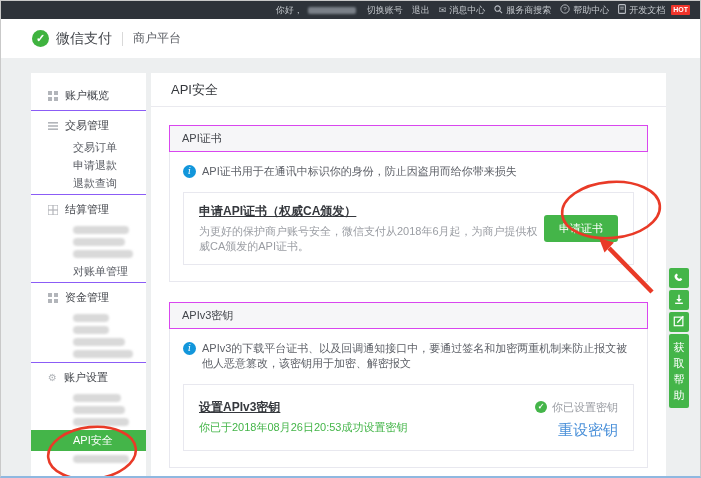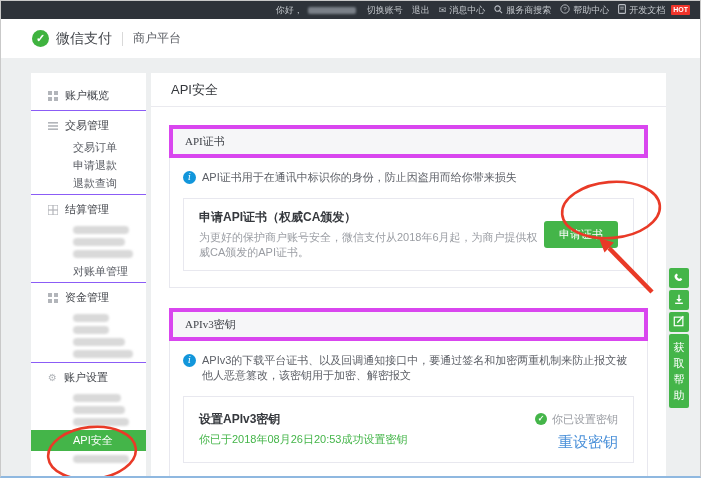--- a/index.html
+++ b/index.html
@@ -42,29 +42,29 @@
   .sitem { padding:2.5px 0 2.5px 42px; color:#595c63; line-height:13px; cursor:pointer; }
   .sitem.active { background:#44b549; color:#fff; padding:4px 0 4px 42px; }
   .sredact { height:8px; border-radius:4px; background:#d9d9d9; filter:blur(1.3px);
              margin:4px 0 4px 42px; }.w52{width:52px}.w60{width:60px}.w36{width:36px}.w56{width:56px}.w48{width:48px}
 
   
   .panel { position:absolute; left:150px; top:15px; bottom:0; width:515px; background:#fff; overflow:hidden; }
   .page-title { height:34px; line-height:34px; padding-left:20px; font-size:13px; color:#35383d;
                 border-bottom:1px solid #eaeaef; }
   .sec { margin:18px 18px 20px; }
-  .sec-head { border:4px solid #d946ef; background:#f6f6f8; padding:5px 12px; font-size:11px; color:#42454b;font-family:Liberation Serif, serif; }
+  .sec-head { border:1px solid #d946ef; background:#f6f6f8; padding:5px 12px; font-size:11px; color:#42454b; }
   .sec-body { border:1px solid #e8e8ef; border-top:none; padding:12px 13px 16px; }
   .info { display:flex; gap:6px; align-items:flex-start; font-size:11px; color:#5c5f66; line-height:15px; }
   .info-i { flex:none; width:13px; height:13px; border-radius:50%; background:#1296db; color:#fff;
             font-size:9px; line-height:13px; text-align:center; font-style:italic;
             font-family:"DejaVu Serif", serif; margin-top:1px; }
   .card { margin-top:13px; border:1px solid #e8e8ef; padding:10px 15px; display:flex;
           justify-content:space-between; align-items:center; }
-  .card-title { font-size:12px; font-weight:bold; color:#35383d; margin-bottom:4px; }
+  .card-title { font-size:12px; font-weight:bold; color:#35383d; margin-bottom:4px;text-decoration:underline; }
   .card-desc { font-size:11px; color:#9a9da3; }
   .time-green { font-size:11px; color:#44b549; margin-top:4px; }
   .btn-green { flex:none; background:#44b549; color:#fff; border:none; border-radius:3px;
                padding:6px 15px; font-size:11px; cursor:pointer; }
   .card-right { text-align:right; }
   .status-row { display:inline-flex; align-items:center; gap:5px; font-size:11px; color:#9a9da3; }
   .check-c { width:12px; height:12px; border-radius:50%; background:#44b549; color:#fff;
              font-size:8px; line-height:12px; text-align:center; font-weight:bold; }
   .reset-link { display:block; color:#4a90d9; font-size:15px; margin-top:6px; text-decoration:none; }
 

